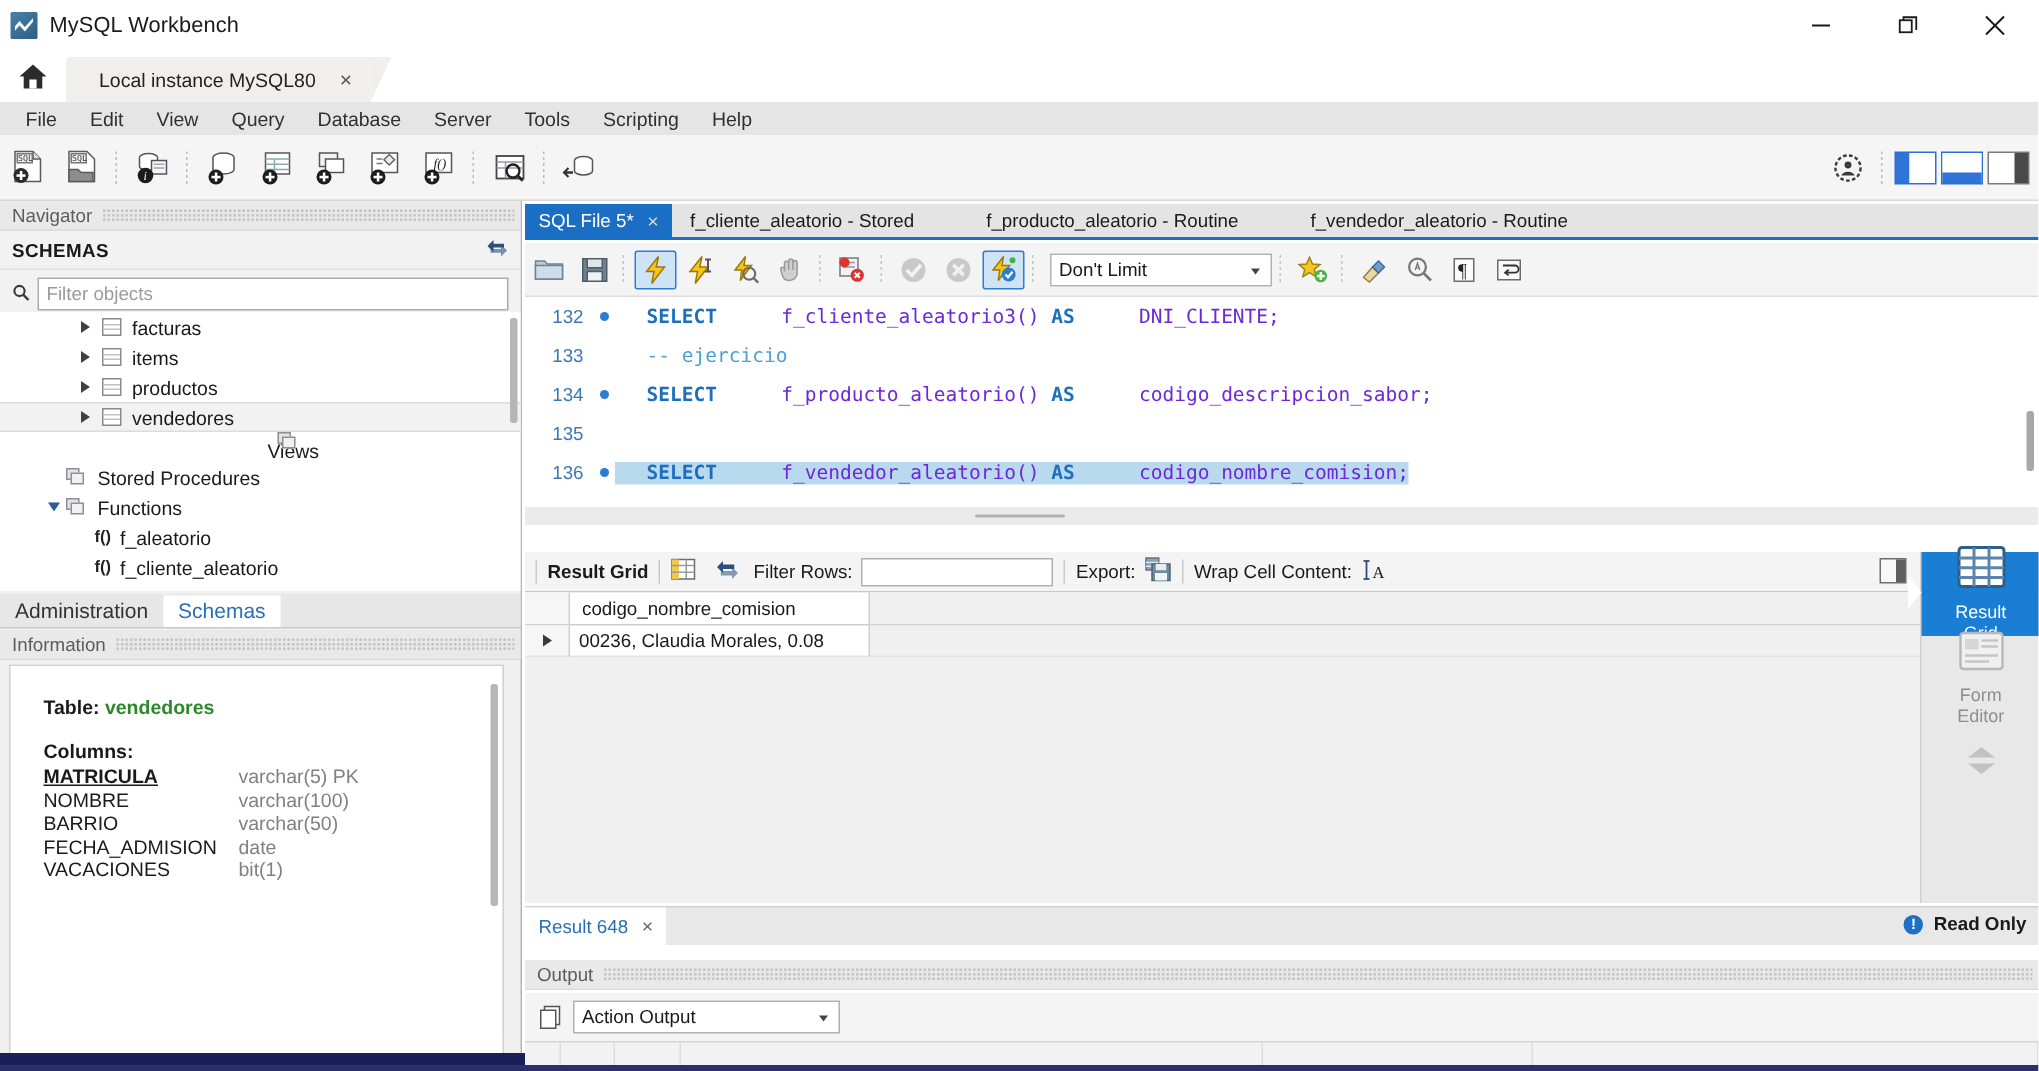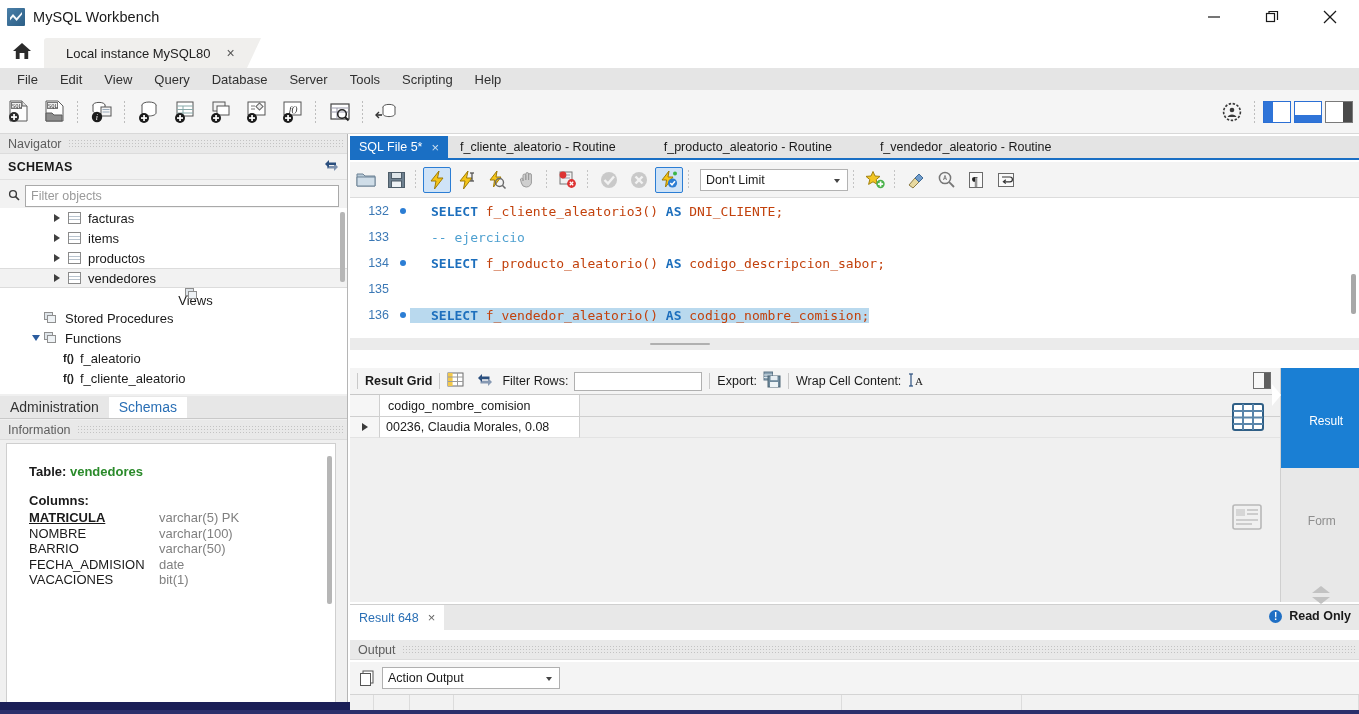--- a/index.html
+++ b/index.html
@@ -214,21 +214,21 @@
   }
   .cline { height: 26px; display: flex; align-items: center; }
   .cline .ln { width: 46px; text-align: right; padding-right: 7px;
     color: #3b78b5; font-size: 12.5px; font-family: "Liberation Sans", sans-serif; }
   .cline .dot { width: 14px; display:flex; align-items:center; justify-content:center; }
   .cline .dot i { width: 6px; height: 6px; border-radius: 50%; background: #2b7dd4; display:block; }
   .cline .txt { padding-left: 21px; white-space: pre; }
   .cline.hl .txt { background: #b9d9ee; }
   .kw { color: #1d6fbd; font-weight: bold; }
   .cmt { color: #4ea0d0; }
-  .plain { color: #c2410c; }
+  .plain { color: #6d28d9; margin-left: 35px; }
   .code-scroll { position:absolute; right:3px; top:76px; width:5px; height:40px; background:#a8a8a8; border-radius:2px; }
 
   .splitter {
     position: absolute; left: 350px; top: 338px; width: 1009px; height: 12px;
     background: #ebebeb;
   }
   .splitter i { position: absolute; left: 300px; top: 5px; width: 60px; height: 2px;
     background: #b0b0b0; border-radius: 1px; }
 
   
@@ -262,22 +262,22 @@
   .gr-cell { width: 200px; border-right: 1px solid #cfcfcf; border-bottom: 1px solid #e3e3e3;
     display:flex; align-items:center; padding-left: 6px; font-size: 12.5px; }
   .gr-rest { flex: 1; border-bottom: 1px solid #e3e3e3; background:#f0f0f0; }
   .grid-fill { position:absolute; left:0; top:43px; right:0; bottom:0; background:#f0f0f0; }
 
   
   .sidestrip {
     position: absolute; left: 1280px; top: 368px; width: 79px; height: 234px;
     background: #e8e8e8; border-left: 1px solid #cfcfcf;
   }
-  .side-item { width: 79px; height: 100px; display:flex; flex-direction:row;
-    align-items:center; justify-content:center; font-size: 12px; line-height: 14px; text-align:center;gap:44px; }
+  .side-item { width: 79px; height: 56px; display:flex; flex-direction:column;
+    align-items:center; justify-content:center; font-size: 12px; line-height: 14px; text-align:center; }
   .side-item.active { background: #1a7fd4; color: #ffffff; }
   .side-item .lbl2 { margin-top: 5px; }
   .side-spin { width: 79px; height: 54px; display:flex; flex-direction:column;
      align-items:center; justify-content:center; }
   .chev { width:0;height:0;border-left:9px solid transparent;border-right:9px solid transparent; }
   .chev.up { border-bottom: 7px solid #c2c2c2; margin-bottom: 4px; }
   .chev.dn { border-top: 7px solid #c2c2c2; }
   .side-notch { position:absolute; left:-9px; top:16px; width:0;height:0;
      border-top:11px solid transparent;border-bottom:11px solid transparent;border-left:9px solid #ffffff; }
 
@@ -629,21 +629,21 @@
     </div>
 
   </div>
 
   <div class="editor-tabs">
     <div class="etab active">
       <span>SQL File 5*</span>
       <span class="x">×</span>
     </div>
     <div class="etab inactive" style="padding:0 24px 0 12px;">
-      <span>f_cliente_aleatorio - Routine</span>
+      <span>f_cliente_aleatorio - Stored</span>
     </div>
     <div class="etab inactive" style="padding:0 24px 0 24px;">
       <span>f_producto_aleatorio - Routine</span>
     </div>
     <div class="etab inactive" style="padding:0 24px 0 24px;">
       <span>f_vendedor_aleatorio - Routine</span>
     </div>
   </div>
 
   <div class="sqltoolbar">

